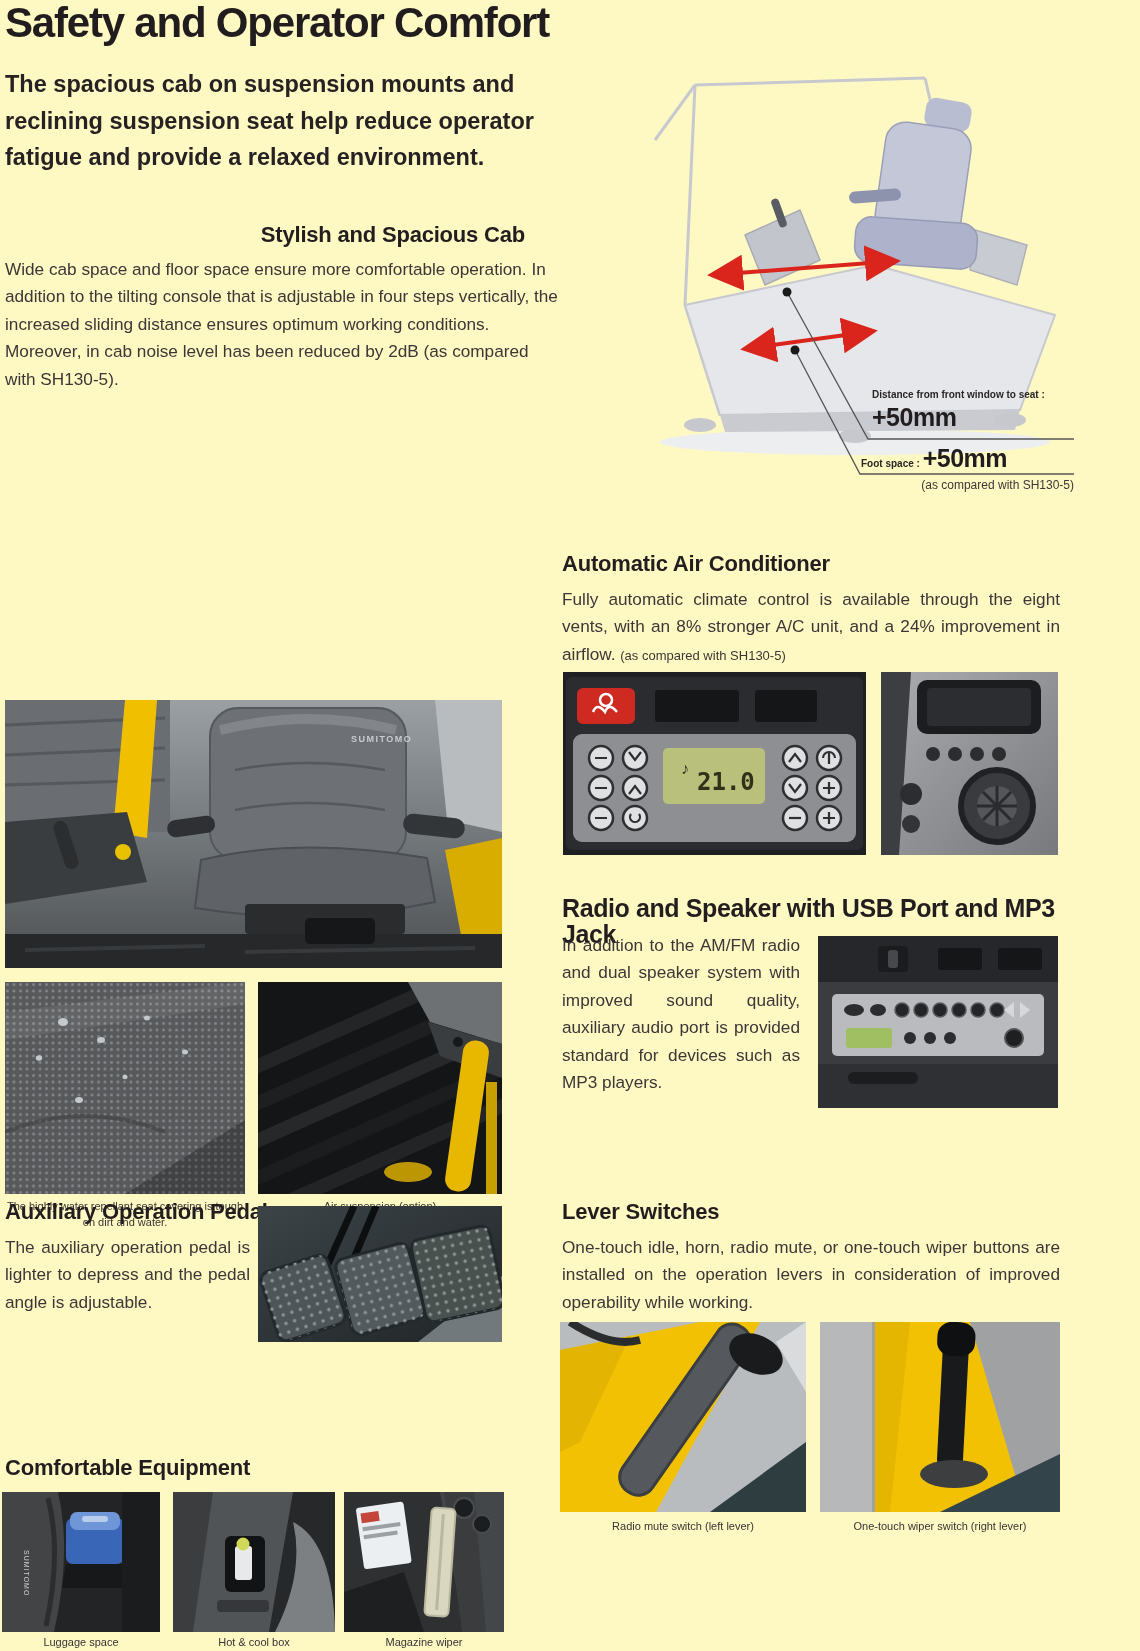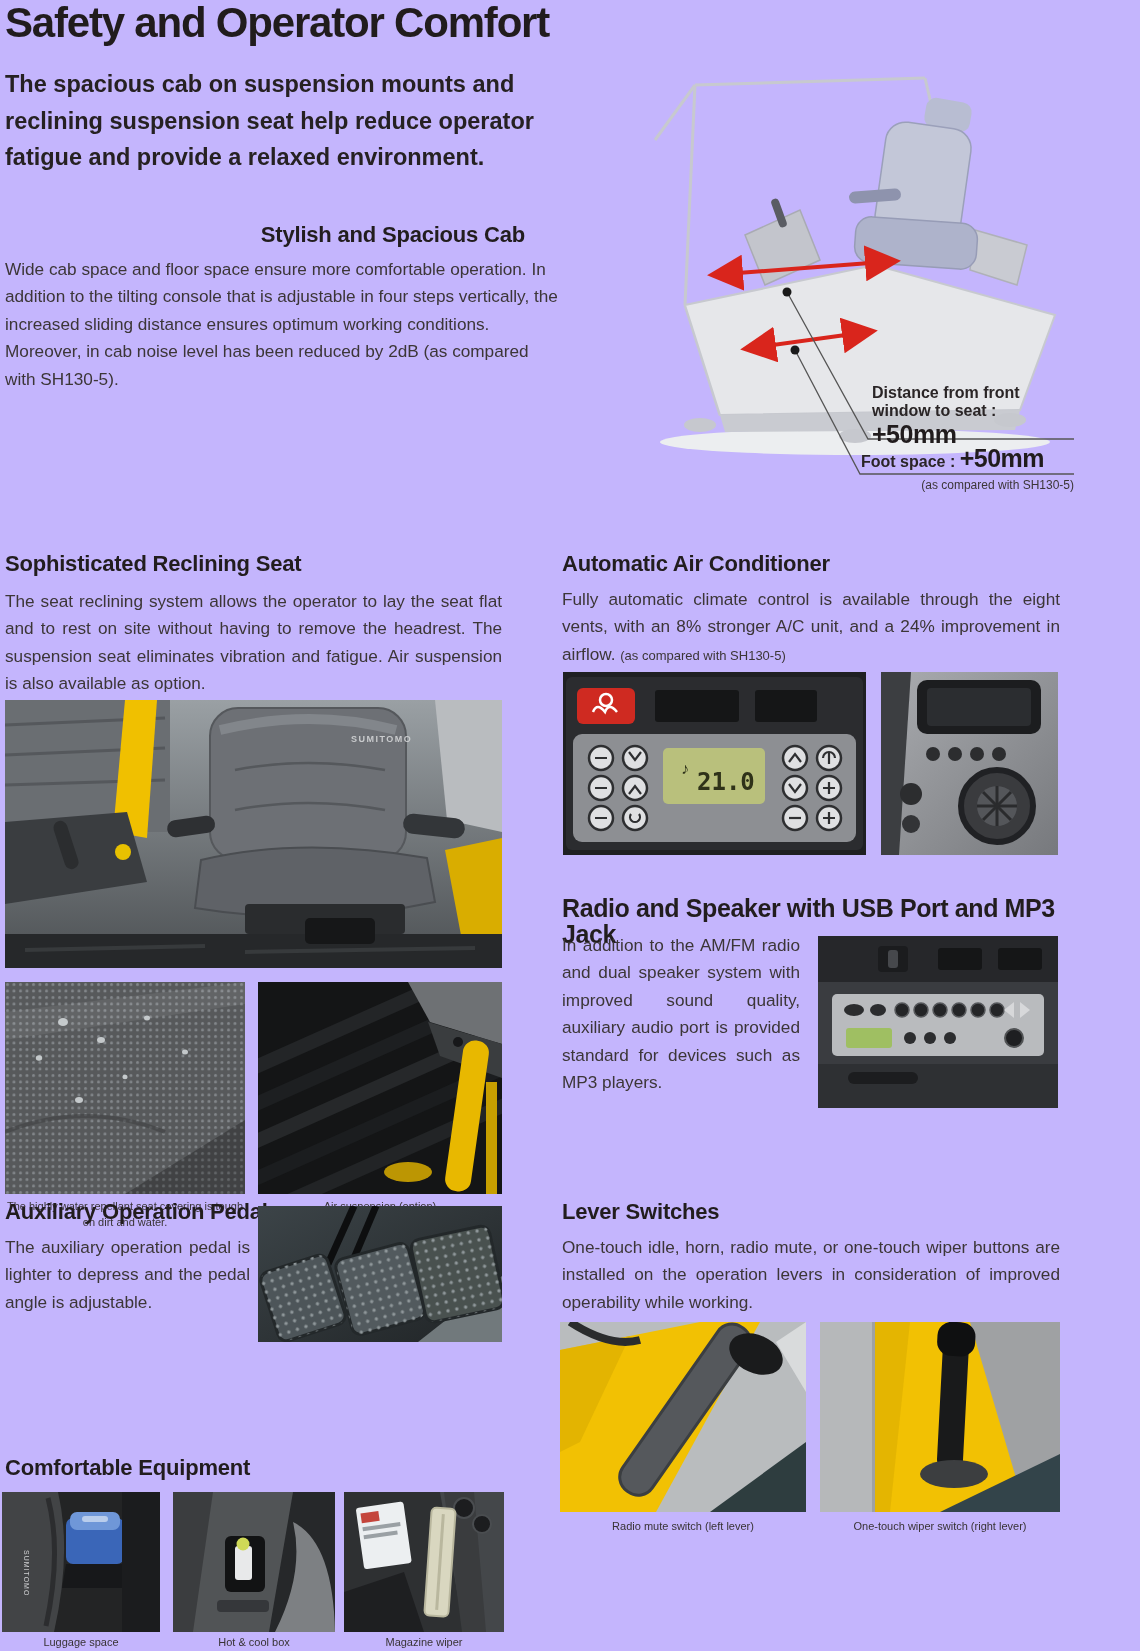--- a/index.html
+++ b/index.html
@@ -1,29 +1,29 @@
 <!DOCTYPE html>
 <html><head>
 <meta charset="utf-8">
 <style>
   html,body{margin:0;padding:0;background:#ffffff;}
-  #page{position:relative;width:1140px;height:1651px;background:#c4b5fd;overflow:hidden;
+  #page{position:relative;width:1140px;height:1651px;background:#fef9c3;overflow:hidden;
         font-family:"Liberation Sans",sans-serif;color:#3c3637;}
   .abs{position:absolute;}
   .title{font-size:42px;font-weight:bold;color:#211c1d;letter-spacing:-1.2px;line-height:46px;}
   .intro{font-size:23.5px;font-weight:bold;color:#262122;line-height:36.5px;}
   .h2{font-size:22px;font-weight:bold;color:#221d1e;line-height:26px;letter-spacing:-0.2px;}
   .h2s{font-size:25px;font-weight:bold;color:#221d1e;line-height:26px;letter-spacing:-0.4px;}
   .body{font-size:17.2px;line-height:27.4px;color:#3c3637;}
   .just{text-align:justify;}
   .note{font-size:13px;color:#3c3637;}
   .cap{font-size:11px;line-height:16px;color:#383334;text-align:center;}
   .photo{overflow:hidden;}
   .photo svg{display:block;width:100%;height:100%;}
-  .ann-label{font-size:16px;font-weight:bold;color:#2a2526;line-height:16px;}
+  .ann-label{font-size:10px;font-weight:bold;color:#2a2526;line-height:16px;}
   .ann-value{font-size:25px;font-weight:bold;color:#211c1d;letter-spacing:-0.5px;}
   .ann-note{font-size:12px;color:#3c3637;}
 </style>
 </head>
 <body>
 
 <div id="page">
 
   <div class="abs title" style="left:5px;top:0px;width:800px;">Safety and Operator Comfort</div>
   <div class="abs intro" style="left:5px;top:66px;width:600px;">The spacious cab on suspension mounts and reclining suspension seat help reduce operator fatigue and provide a relaxed environment.</div>
@@ -80,22 +80,20 @@
     </svg>
     <div class="abs" style="left:247px;top:314px;width:202px;">
       <span class="ann-label">Distance from front window to seat : </span><span class="ann-value">+50mm</span>
     </div>
     <div class="abs" style="left:236px;top:374px;width:202px;">
       <span class="ann-label">Foot space : </span><span class="ann-value">+50mm</span>
     </div>
     <div class="abs ann-note" style="left:247px;top:408px;width:202px;text-align:right;">(as compared with SH130-5)</div>
   </div>
 
-  <div class="abs h2" style="left:5px;top:551px;width:520px;">Sophisticated Reclining Seat</div>
-  <div class="abs body just" style="left:5px;top:588px;width:497px;">The seat reclining system allows the operator to lay the seat flat and to rest on site without having to remove the headrest. The suspension seat eliminates vibration and fatigue. Air suspension is also available as option.</div>
 
   <div class="abs photo" style="left:5px;top:700px;width:497px;height:268px;">
     <svg viewBox="0 0 497 268" preserveAspectRatio="none">
       <defs>
         <linearGradient id="sbg" x1="0" y1="0" x2="0" y2="1">
           <stop offset="0" stop-color="#9aa0a4"></stop>
             <stop offset="1" stop-color="#4c5053"></stop>
         </linearGradient>
       </defs>
       <rect width="497" height="268" fill="url(#sbg)"></rect>

